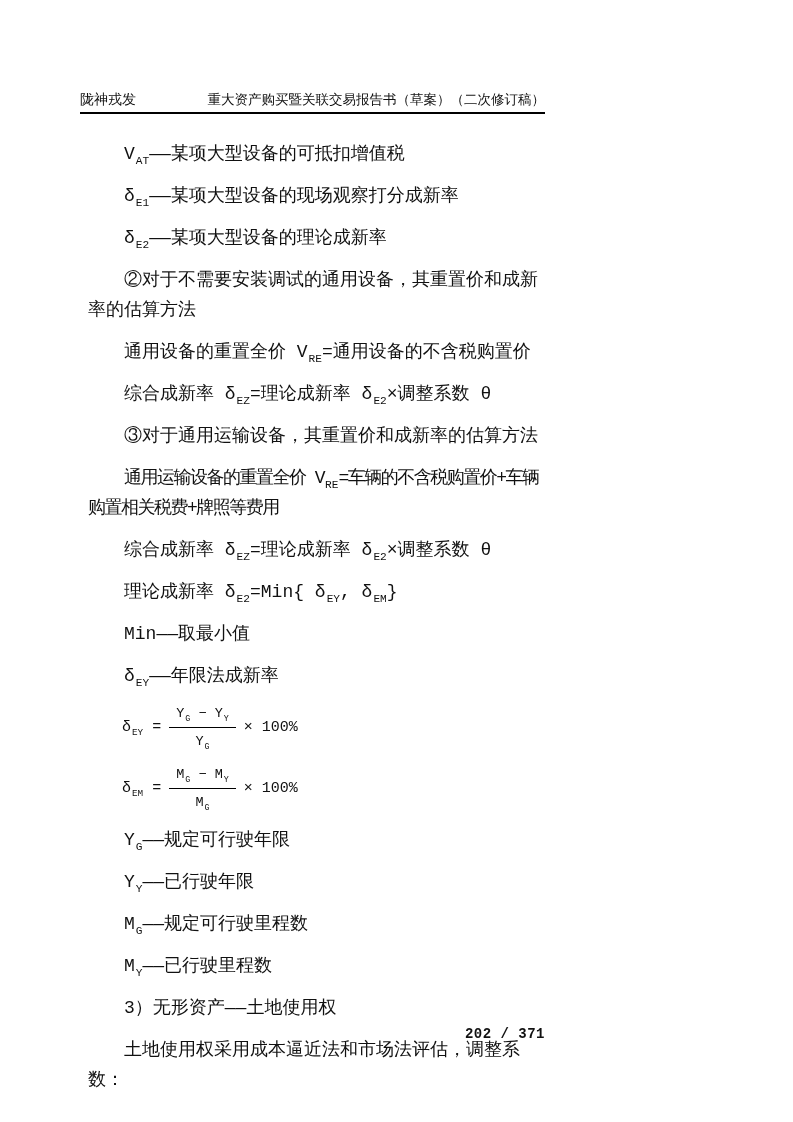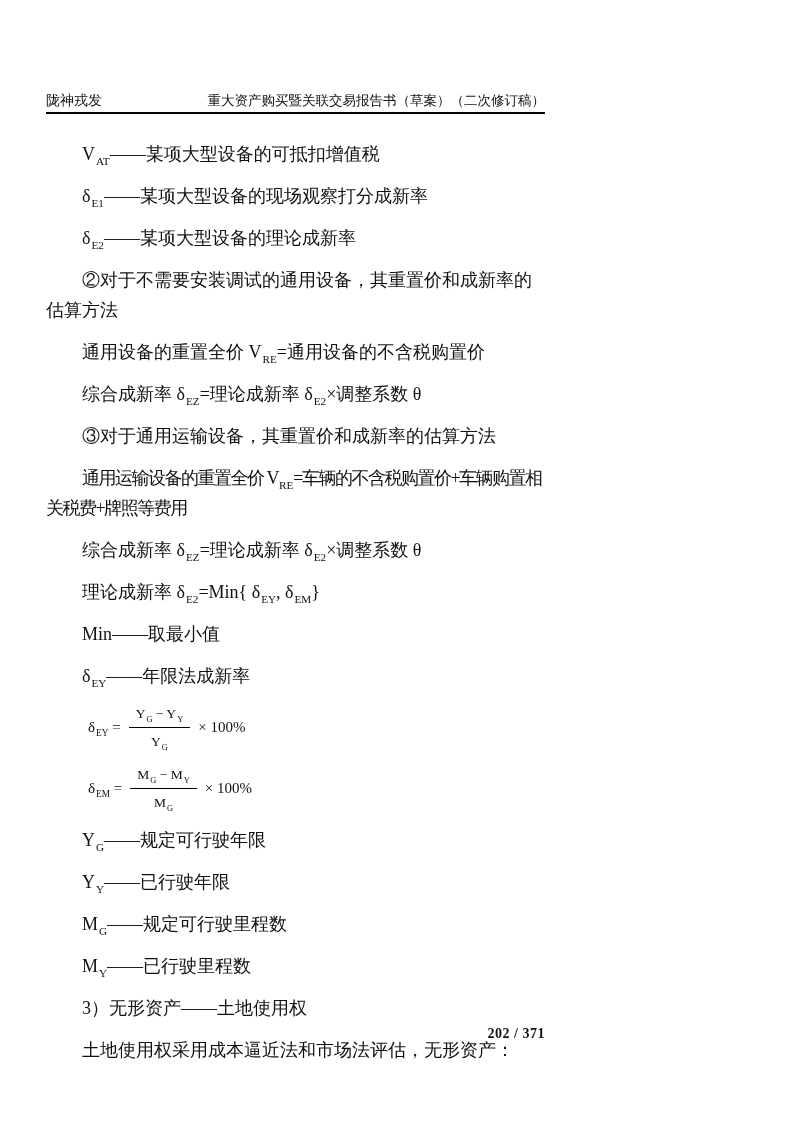--- a/index.html
+++ b/index.html
@@ -5,24 +5,24 @@
   html, body {
     margin: 0;
     padding: 0;
     background: #ffffff;
   }
   .page {
     position: relative;
     width: 660px;
     height: 1122px;
     box-sizing: border-box;
-    padding: 0 115px 0 46px;
+    padding: 0 115px 0 80px;
     background: #ffffff;
     color: #111111;
-    font-family: Liberation Serif, serif;
+    font-family: Liberation Mono, monospace;
     overflow: hidden;
   }
   .header {
     display: flex;
     justify-content: space-between;
     align-items: flex-end;
     padding-top: 50px;
     padding-bottom: 3px;
     border-bottom: 2px solid #000000;
     font-size: 14px;
@@ -30,21 +30,21 @@
     margin-bottom: 25px;
   }
   .header .right-title {
     font-size: 13.5px;
     margin-top: 42px;
   }
   .doc-body { }
   .para {
     font-size: 18px;
     line-height: 30px;
-    margin: 0 0 12px 0;
+    margin: 0 0 12px 8px;
     text-indent: 2em;
     word-break: break-all;
   }
   .para.compressed {
     letter-spacing: -1.5px;
   }
   .para sub, .formula sub {
     font-size: 0.62em;
     line-height: 0;
     margin-left: 1px;
@@ -126,18 +126,18 @@
           <span class="num">M<sub>G</sub> − M<sub>Y</sub></span>
           <span class="den">M<sub>G</sub></span>
         </span>
         <span class="mult">× 100%</span>
       </div>
       <div class="para">Y<sub>G</sub>——规定可行驶年限</div>
       <div class="para">Y<sub>Y</sub>——已行驶年限</div>
       <div class="para">M<sub>G</sub>——规定可行驶里程数</div>
       <div class="para">M<sub>Y</sub>——已行驶里程数</div>
       <div class="para">3）无形资产——土地使用权</div>
-      <div class="para">土地使用权采用成本逼近法和市场法评估，无形资产：</div>
+      <div class="para">土地使用权采用成本逼近法和市场法评估，调整系数：</div>
     </div>
 
   <div class="footer">202 / 371</div>
 
 </div>
 
 </body></html>

